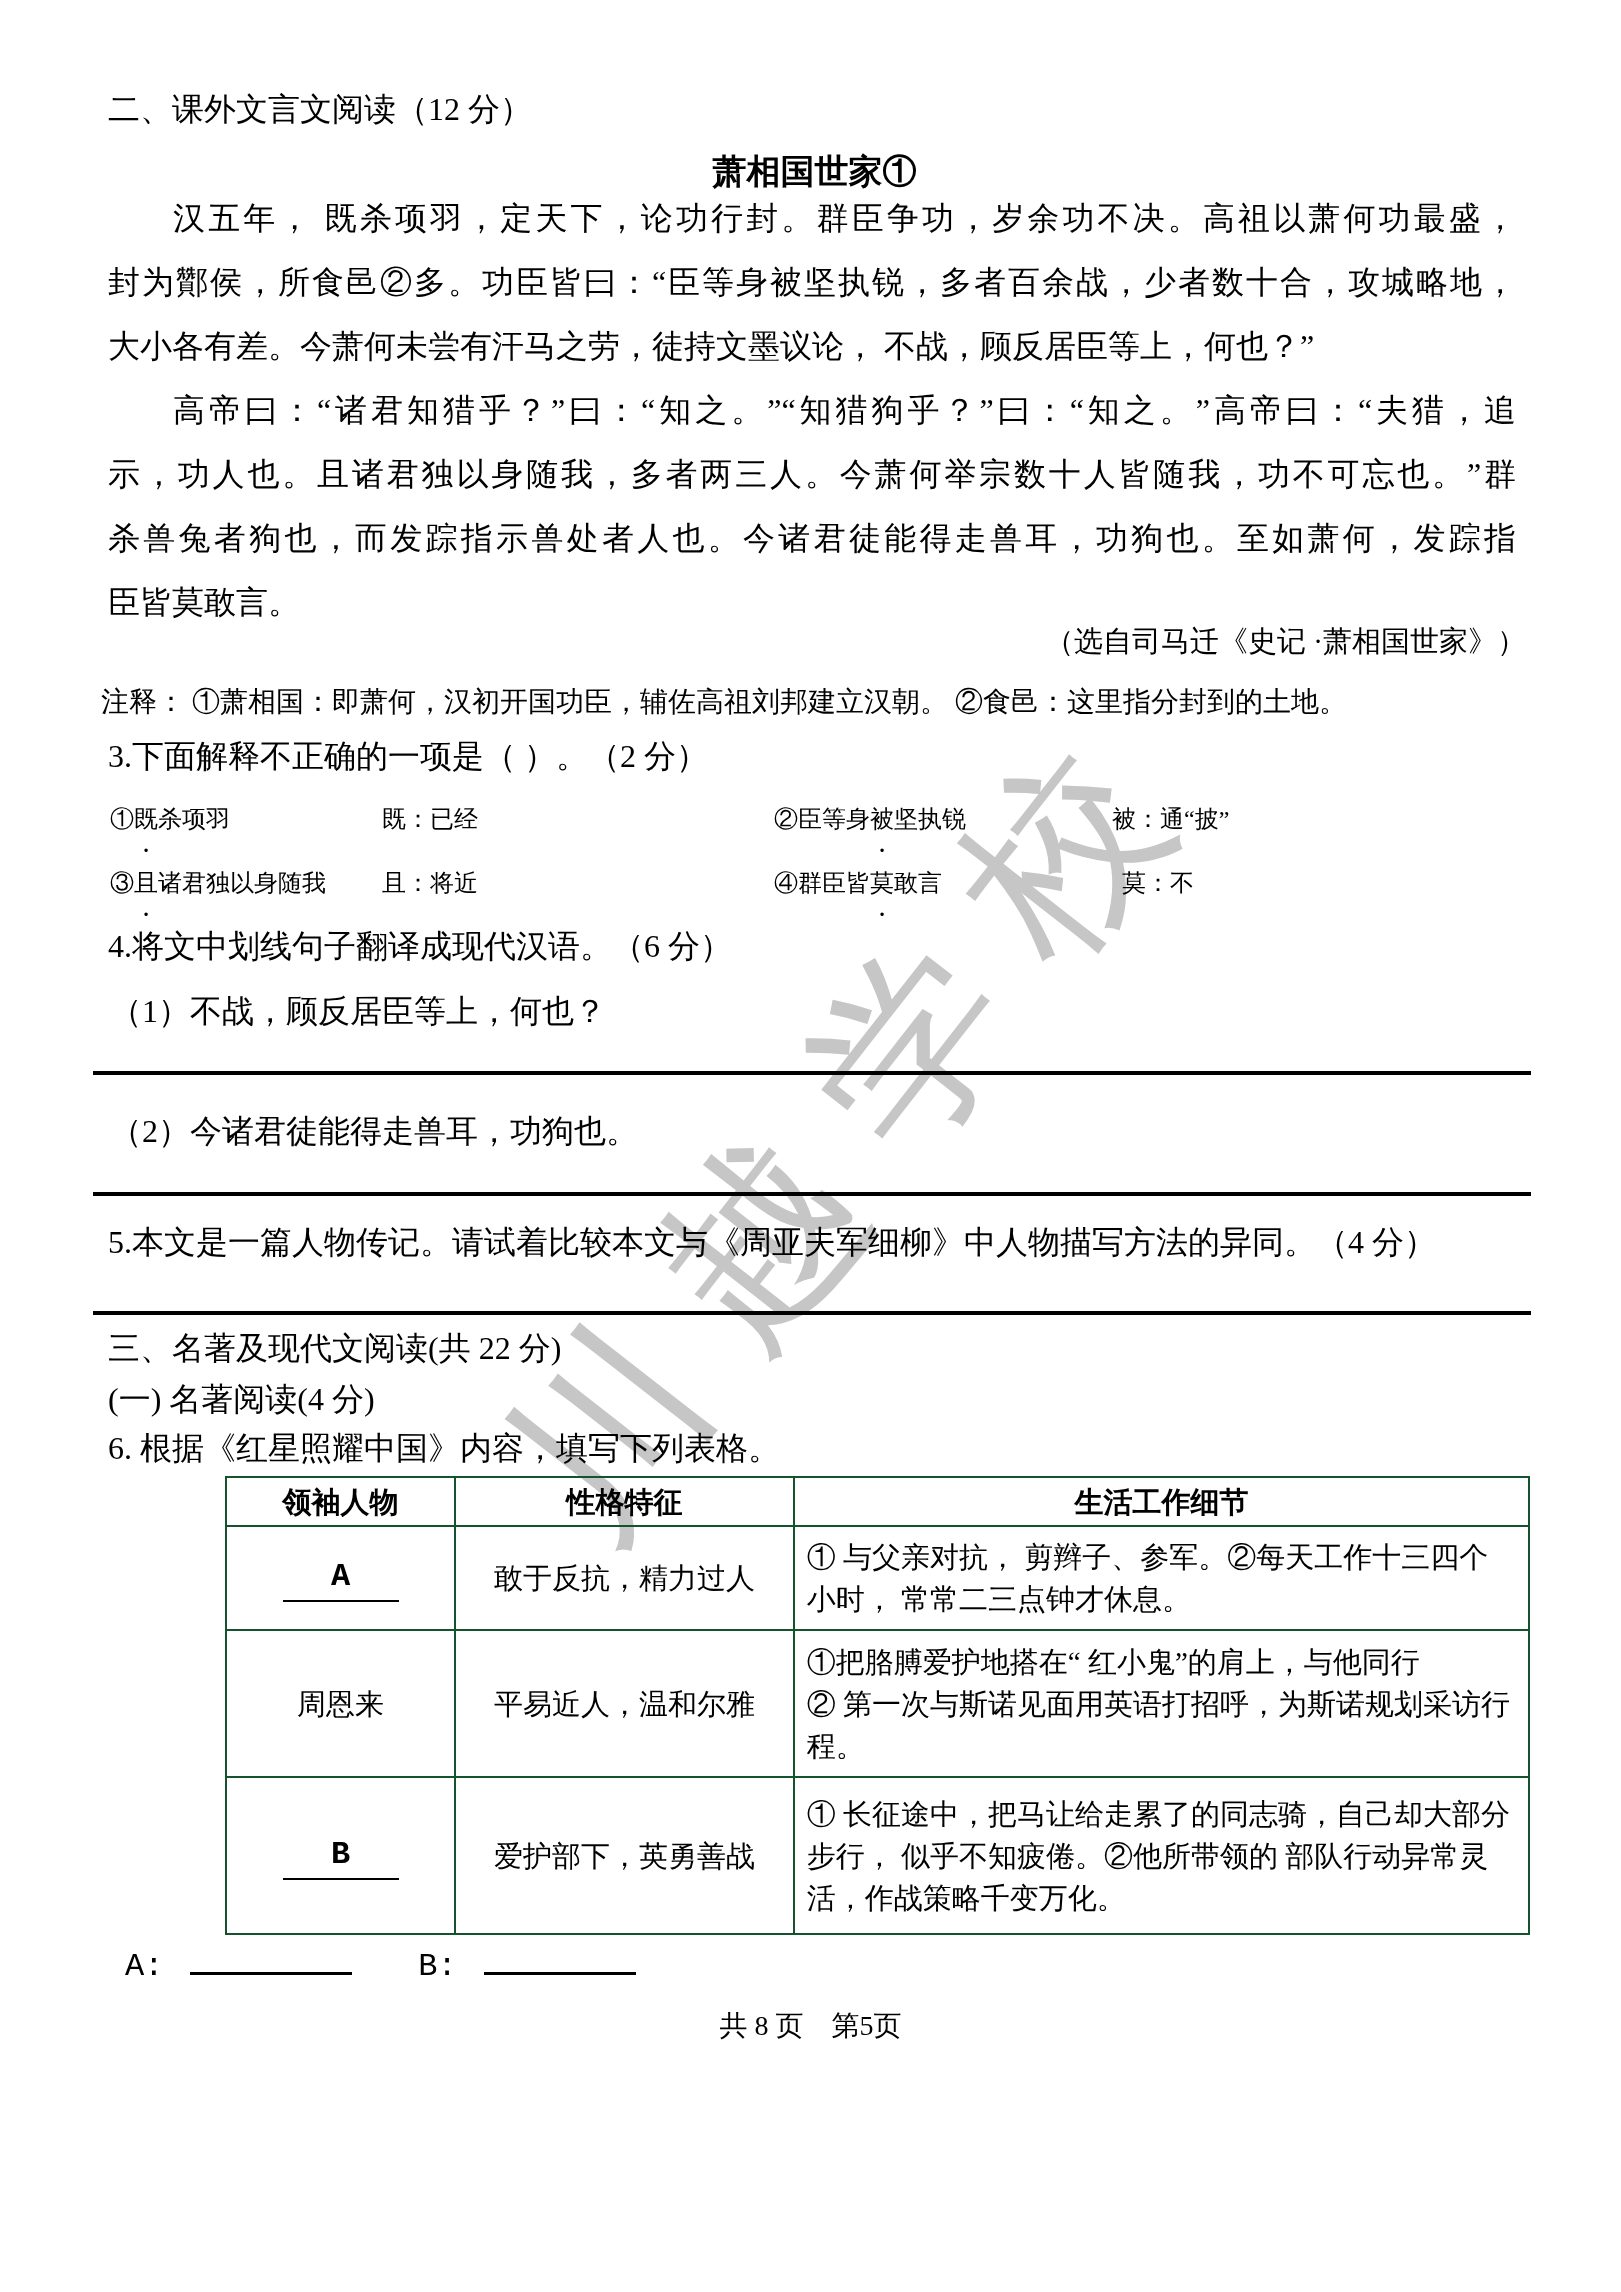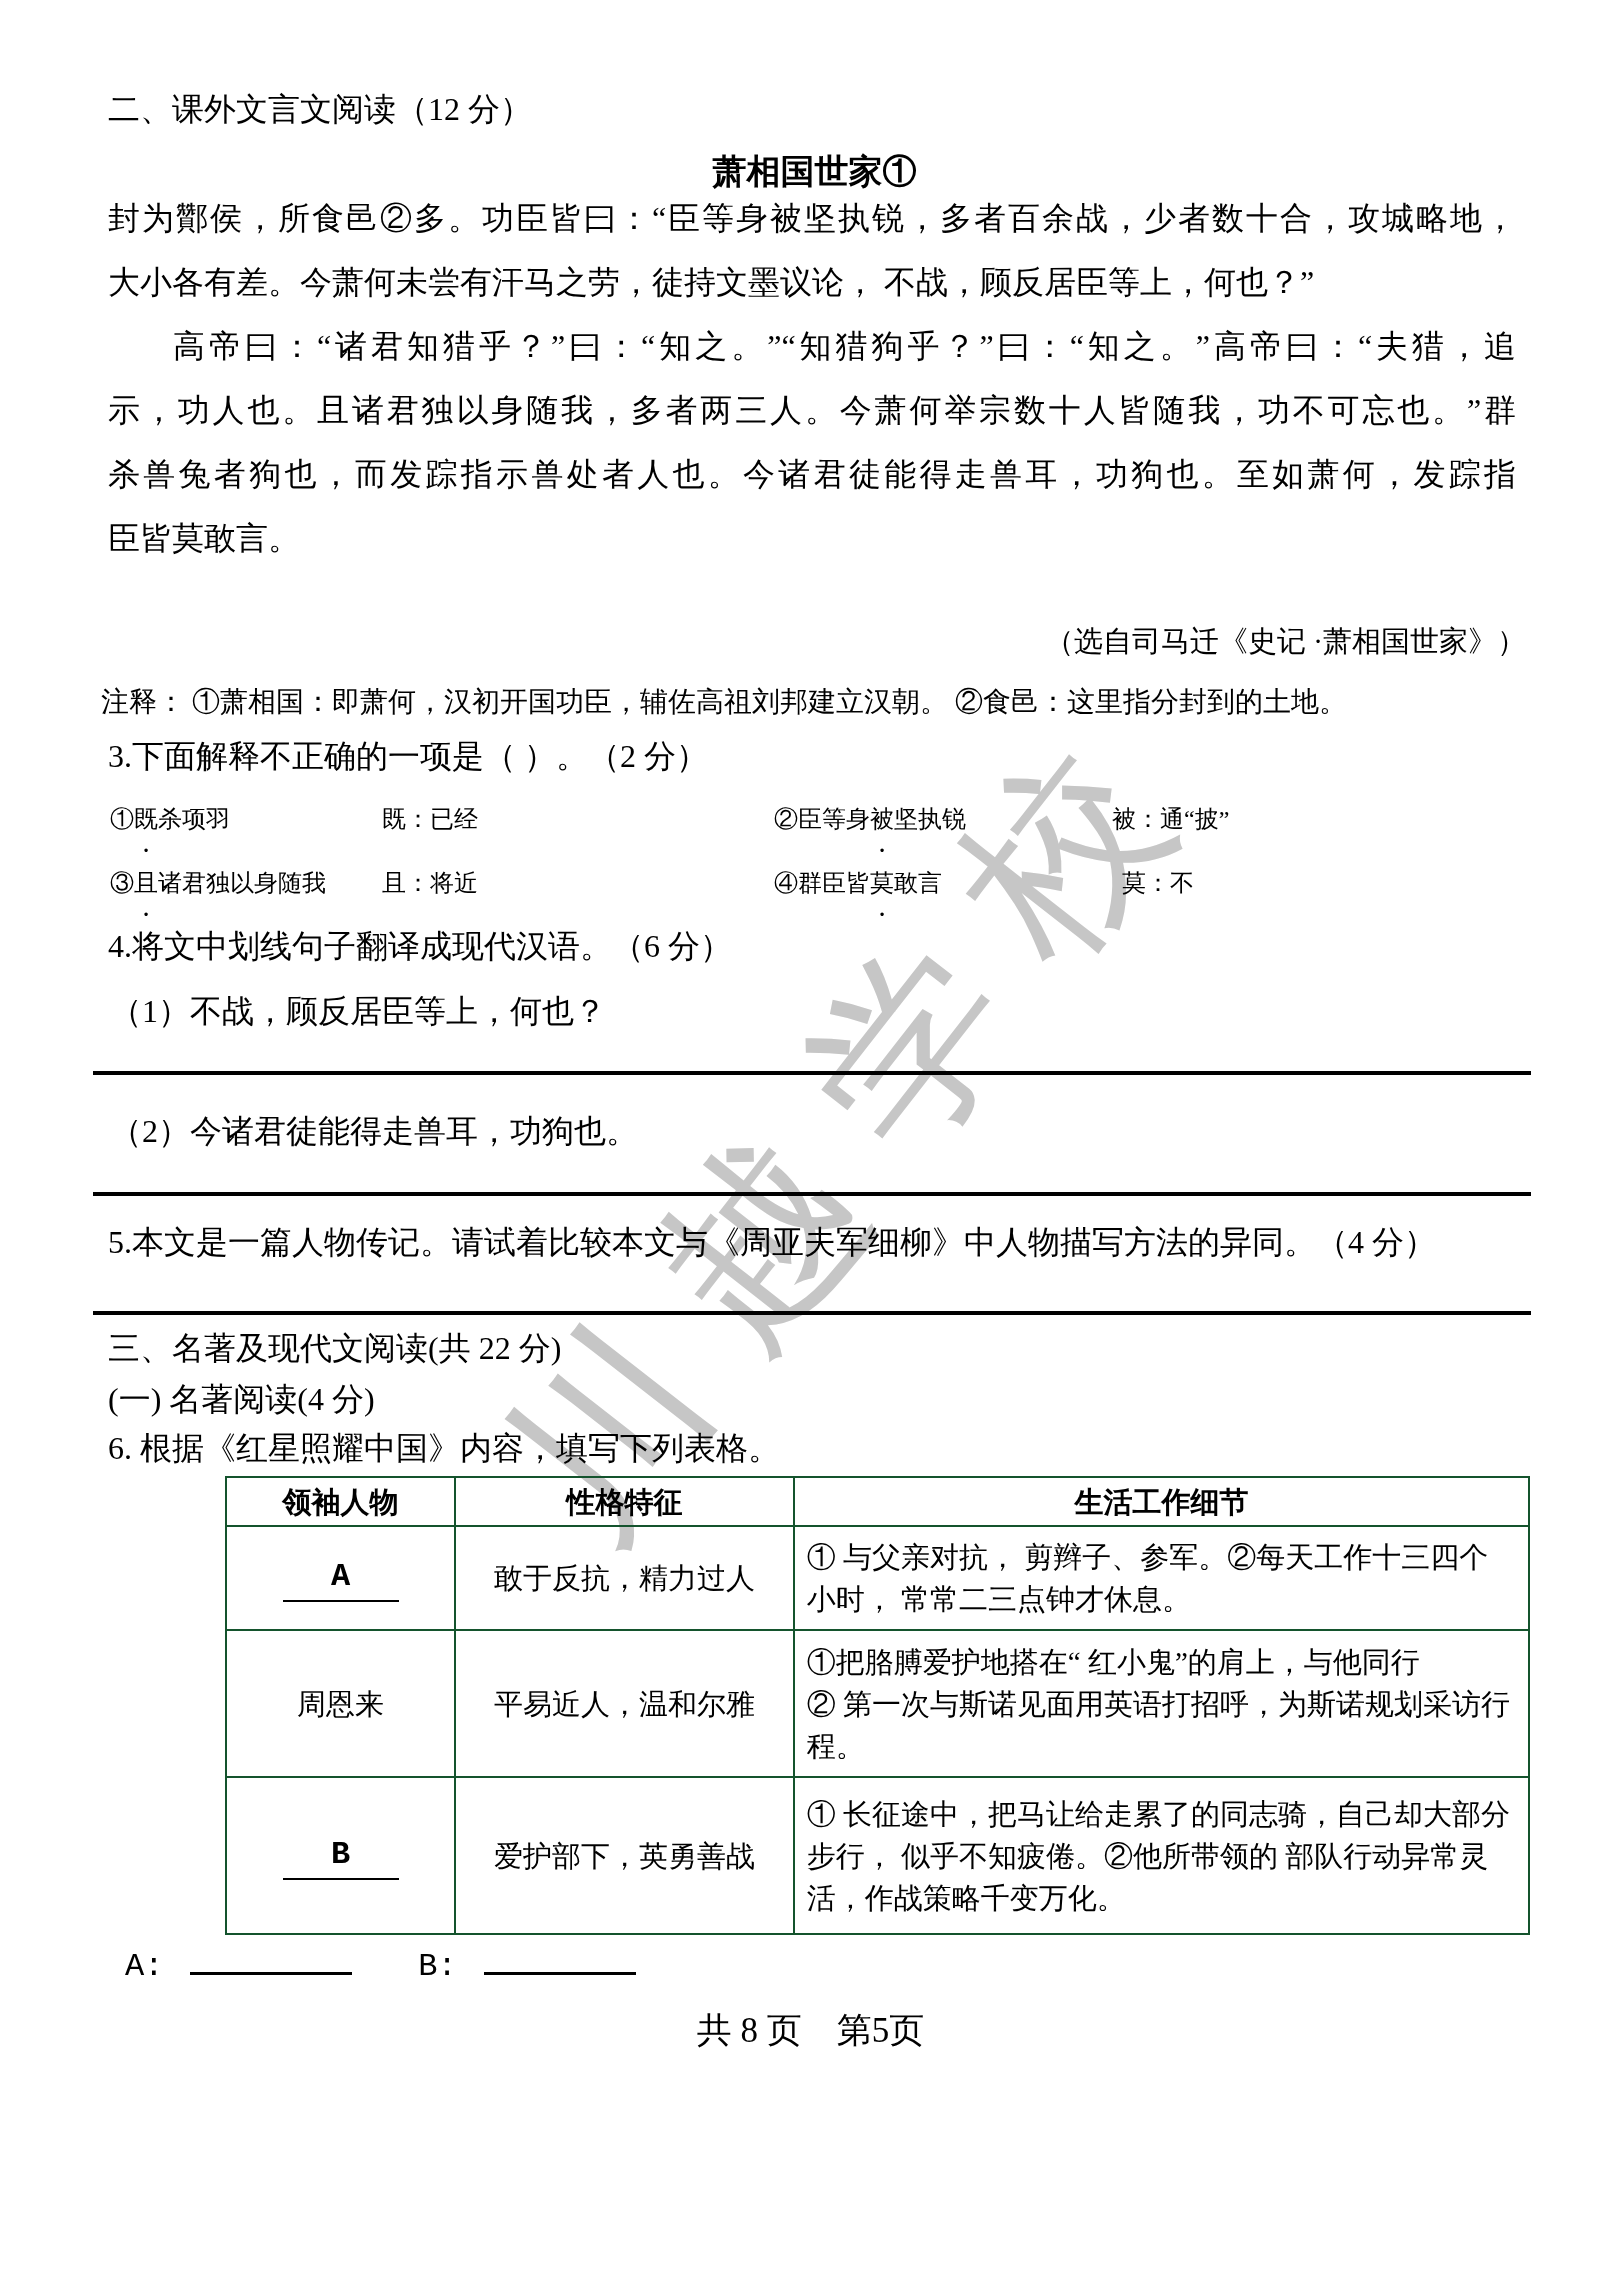--- a/index.html
+++ b/index.html
@@ -40,34 +40,35 @@
   #roster{border:2.9px solid #000;}
   #roster th{font-weight:bold;height:43px;text-align:center;padding:2px 5.9px;}
   #roster td.center{text-align:center;}
   .blank-letter{display:inline-block;min-width:116px;text-align:center;border-bottom:2.9px solid #000;
                 font-family:"Liberation Mono","DejaVu Sans Mono",monospace;font-weight:bold;font-size:32px;
                 padding-bottom:2px;}
   
   #ab-line{left:125px;top:1939px;font-family:"Liberation Mono","DejaVu Sans Mono",monospace;
            font-size:32px;white-space:nowrap;}
   .blank-line{display:inline-block;width:162px;border-bottom:3.9px solid #000;height:33px;}
-  #footer{left:0;top:2007px;width:1621px;text-align:center;font-size:35px;}
+  #footer{left:0;top:2007px;width:1621px;text-align:center;font-size:28px;}
 </style>
 </head>
 <body>
 
 <div id="watermark" class="abs">川越学校</div>
 
 <div class="layer">
 
   <div class="abs txt" style="left:108px;top:86px;">二、课外文言文阅读（12 分）</div>
 
   <div class="abs" id="passage-title">萧相国世家①</div>
 
   <div class="abs" id="passage">
+    <div class="pline just indent">汉五年， 既杀项羽，定天下，论功行封。群臣争功，岁余功不决。高祖以萧何功最盛，</div>
     <div class="pline just">封为酇侯，所食邑②多。功臣皆曰：“臣等身被坚执锐，多者百余战，少者数十合，攻城略地，</div>
     <div class="pline">大小各有差。今萧何未尝有汗马之劳，徒持文墨议论， 不战，顾反居臣等上，何也？”</div>
     <div class="pline just indent">高帝曰：“诸君知猎乎？”曰：“知之。”“知猎狗乎？”曰：“知之。”高帝曰：“夫猎，追</div>
     <div class="pline just">示，功人也。且诸君独以身随我，多者两三人。今萧何举宗数十人皆随我，功不可忘也。”群</div>
     <div class="pline just">杀兽兔者狗也，而发踪指示兽处者人也。今诸君徒能得走兽耳，功狗也。至如萧何，发踪指</div>
     <div class="pline">臣皆莫敢言。</div>
   </div>
 
   <div class="abs" id="attribution">（选自司马迁《史记 ·萧相国世家》）</div>
 

